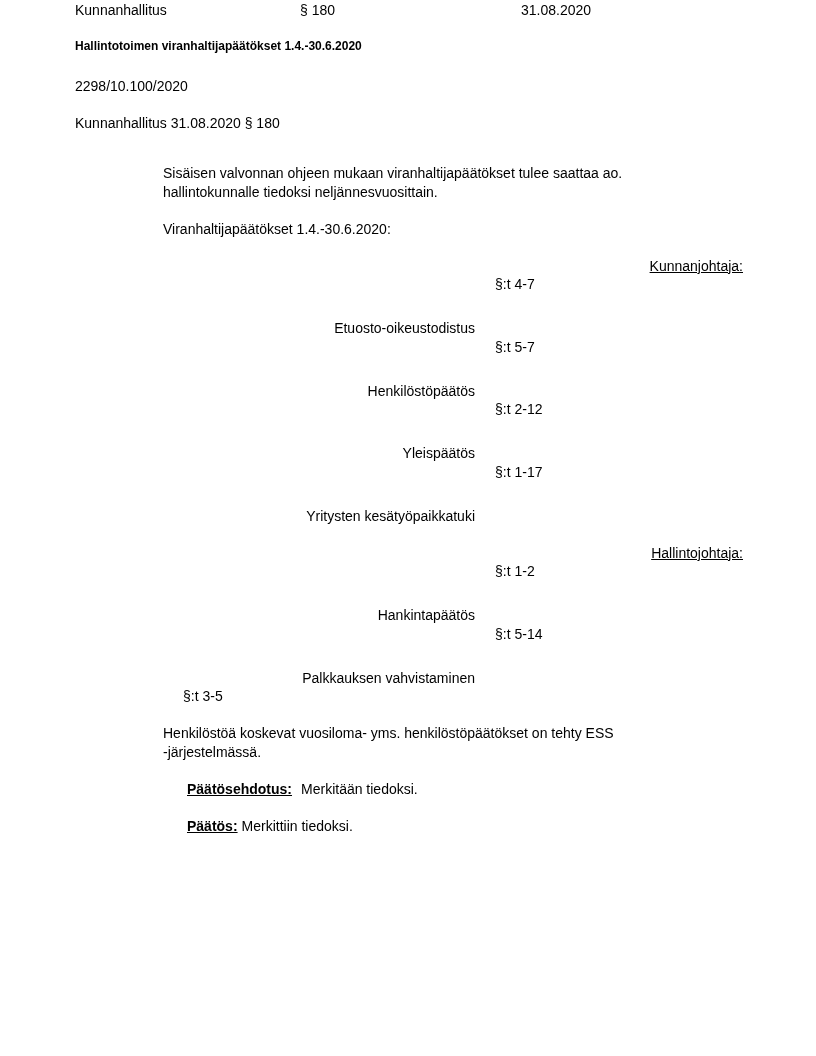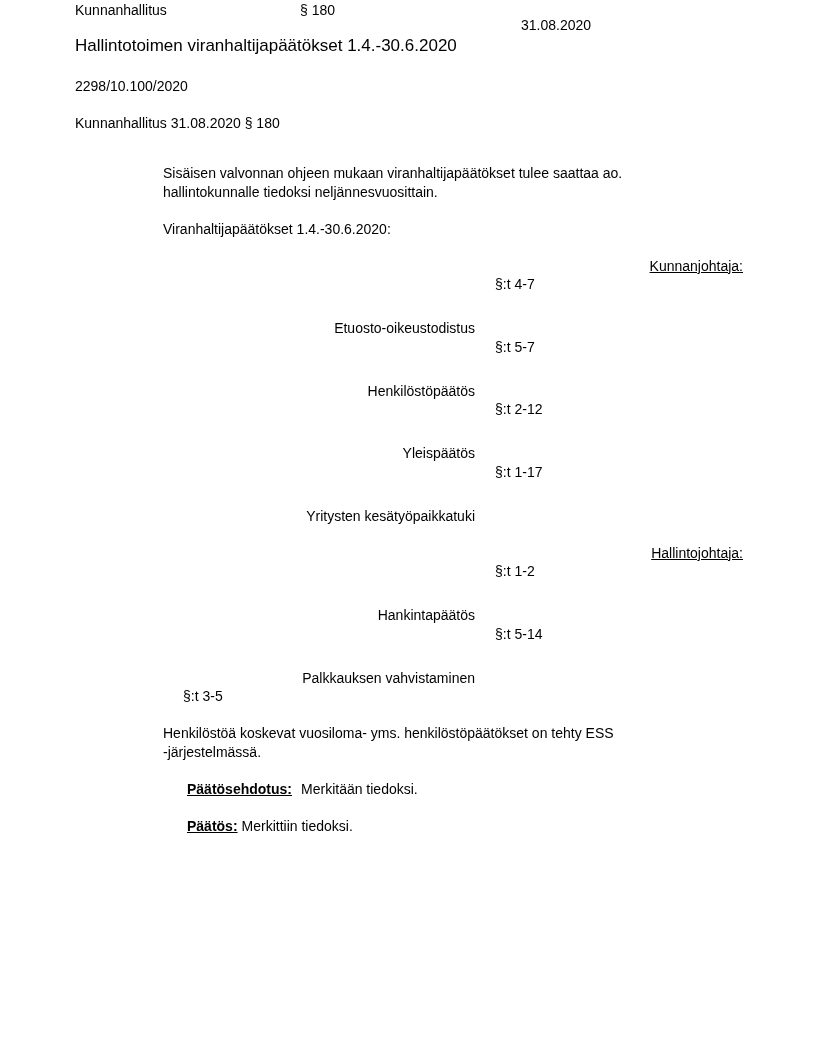--- a/index.html
+++ b/index.html
@@ -13,27 +13,27 @@
     height: 1056px;
     background: #ffffff;
     font-family: "Liberation Sans", sans-serif;
     font-size: 14px;
     line-height: 18.5px;
     color: #000000;
     overflow: hidden;
   }
   .hdr-left   { position: absolute; top: 1px;  left: 75px;  }
   .hdr-center { position: absolute; top: 1px;  left: 300px; }
-  .hdr-right  { position: absolute; top: 16px;  left: 521px; }
+  .hdr-right  { position: absolute; top: 1px;  left: 521px; }
   .doc-title {
     position: absolute;
     top: 36px;
     left: 75px;
-    font-size: 17px;
-    font-weight: normal;
+    font-size: 12px;
+    font-weight: bold;
     line-height: 20px;
     white-space: nowrap;
   }
   .case-number { position: absolute; top: 77px;  left: 75px; }
   .reference   { position: absolute; top: 114px; left: 75px; }
   .body-block {
     position: absolute;
     top: 164px;
     left: 163px;
     width: 580px;

